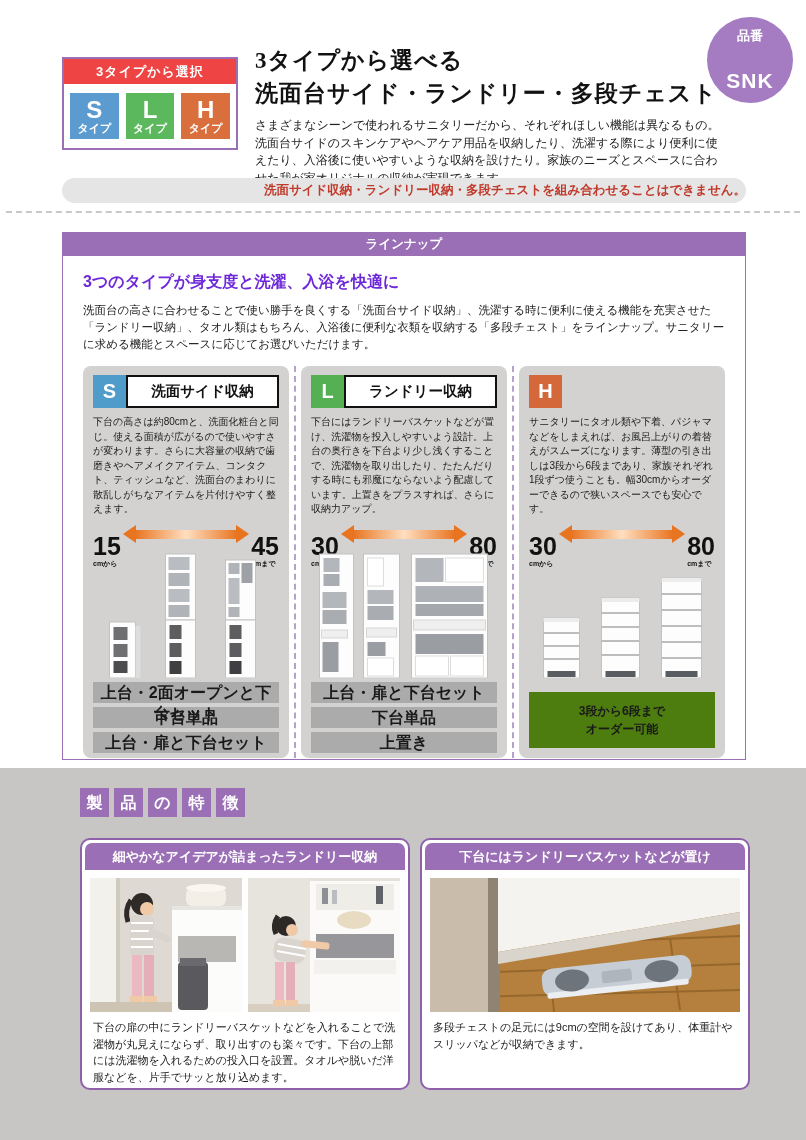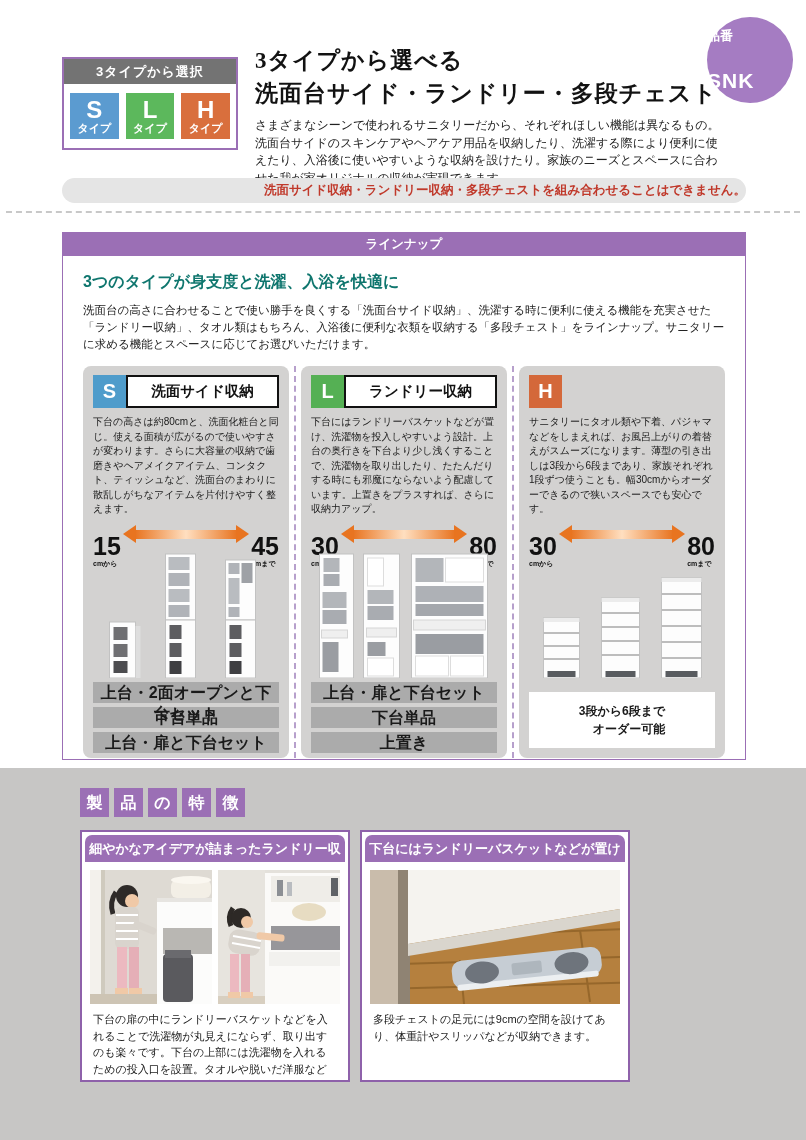--- a/index.html
+++ b/index.html
@@ -1,43 +1,43 @@
 <!DOCTYPE html>
 <html><head>
 <meta charset="utf-8">
 <style>
   * { margin:0; padding:0; box-sizing:border-box; }
   body { font-family:"Liberation Sans","DejaVu Sans",sans-serif; background:#ffffff; }
   .page { position:relative; width:806px; height:1140px; background:#ffffff; overflow:hidden; }
 
   
   .selector-box { position:absolute; left:62px; top:57px; width:176px; border:2px solid #9b6fb5; background:#fff; }
-  .selector-header { height:25px; background:#737373; color:#fff; font-size:13px; font-weight:bold; text-align:center; line-height:25px; letter-spacing:1px; }
+  .selector-header { height:25px; background:#ef4444; color:#fff; font-size:13px; font-weight:bold; text-align:center; line-height:25px; letter-spacing:1px; }
   .selector-body { display:flex; justify-content:center; gap:7px; padding:9px 6px; }
   .type-chip { width:49px; height:46px; display:flex; flex-direction:column; align-items:center; justify-content:center; color:#fff; }
   .type-chip .type-letter { font-size:24px; font-weight:bold; line-height:24px; }
   .type-chip .type-sub { font-size:11px; font-weight:bold; line-height:12px; }
   .type-s { background:#5b9bd0; } .type-l { background:#5cb85c; } .type-h { background:#d96f3d; }
 
   .title-block { position:absolute; left:255px; top:44px; width:468px; }
   .main-title { font-family:"Liberation Serif","DejaVu Serif",serif; font-size:23px; color:#121212; line-height:33px; font-weight:600; letter-spacing:1px; }
   .intro-text { margin-top:7px; font-size:12px; line-height:17.5px; color:#222; }
 
-  .item-badge { position:absolute; left:707px; top:17px; width:86px; height:86px; border-radius:50%; background:#a57cc2; color:#fff; display:flex; flex-direction:column; align-items:flex-start; justify-content:center;gap:25px; }
+  .item-badge { position:absolute; left:707px; top:17px; width:86px; height:86px; border-radius:50%; background:#a57cc2; color:#fff; display:flex; flex-direction:column; align-items:center; justify-content:center;gap:25px; }
   .item-badge .badge-label { font-size:13px; font-weight:bold; line-height:16px; }
   .item-badge .badge-code { font-size:21px; font-weight:bold; line-height:23px; letter-spacing:1px; }
 
   .warning-pill { position:absolute; left:62px; top:178px; width:684px; height:25px; background:#e5e5e5; border-radius:13px; color:#c0392b; font-size:12.5px; font-weight:bold; text-align:right; line-height:25px; }
   .dashed-sep { position:absolute; left:6px; right:6px; top:211px; border-top:2px dashed #c8c8c8; }
 
   
   .lineup-panel { position:absolute; left:62px; top:232px; width:684px; height:528px; border:1px solid #9b6fb5; background:#fff; }
   .lineup-header { height:23px; background:#9b6fb5; color:#fff; font-size:12.5px; font-weight:bold; text-align:center; line-height:23px; }
   .lineup-body { padding:14px 20px 0; }
-  .lineup-heading { font-size:16px; font-weight:bold; color:#0f766e; line-height:23px; }
+  .lineup-heading { font-size:16px; font-weight:bold; color:#6d28d9; line-height:23px; }
   .lineup-desc { margin-top:9px; font-size:11.5px; line-height:17px; color:#222; }
   .cards-row { display:flex; margin-top:13px; height:392px; }
   .card-sep { width:0; border-left:2px dashed #b7a0cc; margin:0 5px; }
 
   .type-card { flex:1; background:#d3d2d1; border-radius:8px; padding:9px 10px 8px; overflow:hidden; }
   .card-head { display:flex; height:33px; }
   .card-letter { width:33px; color:#fff; font-size:20px; font-weight:bold; display:flex; align-items:center; justify-content:center; }
   .card-letter.s { background:#4f9ccb; } .card-letter.l { background:#55b054; } .card-letter.h { background:#d4683a; }
   .card-title { flex:1; background:#fff; border:2px solid #111; font-size:14.5px; font-weight:bold; color:#111; display:flex; align-items:center; justify-content:center; }
   .card-desc { margin-top:7px; font-size:10px; line-height:14.5px; color:#1a1a1a; min-height:95px; }
@@ -46,28 +46,28 @@
   .dim-num { font-size:25px; font-weight:bold; color:#111;margin-top:31px; }
   .dim-unit { font-size:7px; font-weight:bold; color:#111; margin-top:1px; }
   .dim-arrow { position:relative; flex:1; height:9px; margin:0 14px; background:linear-gradient(90deg,#e87420,#ffdfc0 50%,#e87420); }
   .dim-arrow::before,.dim-arrow::after { content:""; position:absolute; top:-5px; border-top:9.5px solid transparent; border-bottom:9.5px solid transparent; }
   .dim-arrow::before { left:-12px; border-right:13px solid #e87420; }
   .dim-arrow::after { right:-12px; border-left:13px solid #e87420; }
   .furn-zone { height:128px; display:flex; align-items:flex-end; justify-content:center; }
   .furn-zone svg { width:100%; height:126px; }
   .opts { margin-top:4px; }
   .opt { height:21px; background:#ababab; margin-top:4px; font-size:16px; font-weight:bold; color:#1a1a1a; text-align:center; line-height:21px; }
-  .opt-big { height:56px; background:#ffffff; margin-top:14px; font-size:12px; font-weight:bold; color:#1a1a1a; text-align:right; display:flex; align-items:center; justify-content:center; white-space:pre-line; line-height:18px; }
+  .opt-big { height:56px; background:#4d7c0f; margin-top:14px; font-size:12px; font-weight:bold; color:#1a1a1a; text-align:center; display:flex; align-items:center; justify-content:center; white-space:pre-line; line-height:18px; }
 
   
   .features { position:absolute; left:0; top:768px; width:806px; height:372px; background:#c7c6c5; }
   .features-title { display:flex; gap:5px; margin:20px 0 0 80px; }
   .title-char { width:29px; height:29px; background:#9b6fb5; color:#fff; font-size:16px; font-weight:bold; text-align:center; line-height:29px; }
   .feature-boxes { display:flex; gap:10px; margin:13px 0 0 80px; }
-  .fbox { width:270px; height:252px; background:#fff; border:2px solid #8e61aa; border-radius:0; overflow:hidden; }
+  .fbox { width:330px; height:252px; background:#fff; border:2px solid #8e61aa; border-radius:10px; overflow:hidden;margin-top:8px; }
   .fbox-head { margin:3px 3px 0; height:27px; background:#9b6fb5; border-radius:7px 7px 0 0; color:#fff; font-size:13px; font-weight:bold; text-align:center; line-height:27px; }
   .fbox-photos { display:flex; gap:6px; margin:8px 8px 0; height:134px; }
   .fbox-photos .photo { flex:1; background:#e3e0da; overflow:hidden; }
   .fbox-photos svg { width:100%; height:100%; display:block; }
   .fbox-text { margin:7px 11px; font-size:11px; line-height:16.5px; color:#1a1a1a; }
 </style>
 </head>
 <body>
 
 <div class="page">

